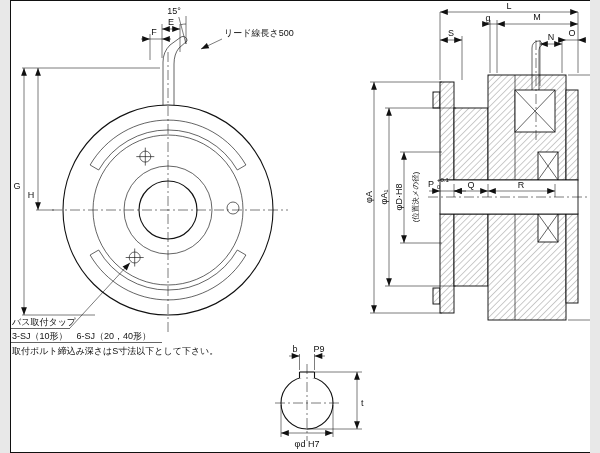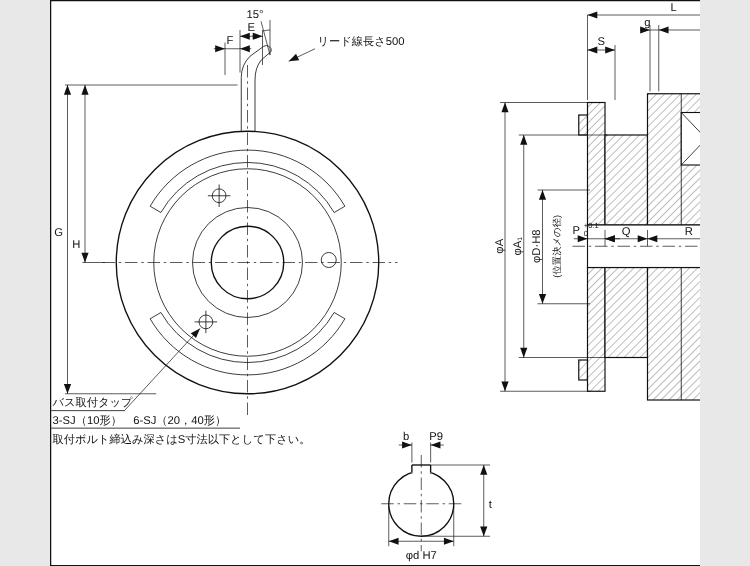--- a/index.html
+++ b/index.html
@@ -1,16 +1,16 @@
 <!DOCTYPE html>
 <html><head>
 <meta charset="utf-8">
 <style>
   html,body{margin:0;padding:0;background:#e8e8e8;}
-  .sheet{width:520px;height:453px;background:#fff;position:relative;margin:0 auto;overflow:hidden;}
+  .sheet{width:580px;height:453px;background:#fff;position:relative;margin:0 auto;overflow:hidden;}
   svg{display:block;}
   svg text{font-family:"Liberation Sans","DejaVu Sans",sans-serif;font-size:10px;fill:#111;}
   .t9{font-size:9px;} .t8{font-size:7.5px;} .t6{font-size:6px;}
   .ln{stroke:#111;stroke-width:1.1;fill:none;}
   .tn{stroke:#111;stroke-width:0.65;fill:none;}
   .cl{stroke:#111;stroke-width:0.55;fill:none;stroke-dasharray:10 3 2 3;}
   .dm{stroke:#111;stroke-width:0.55;fill:none;}
   .ht{fill:url(#hatch);stroke:#111;stroke-width:0.95;}
   .wh{fill:#fff;stroke:#111;stroke-width:0.9;}
 </style>

